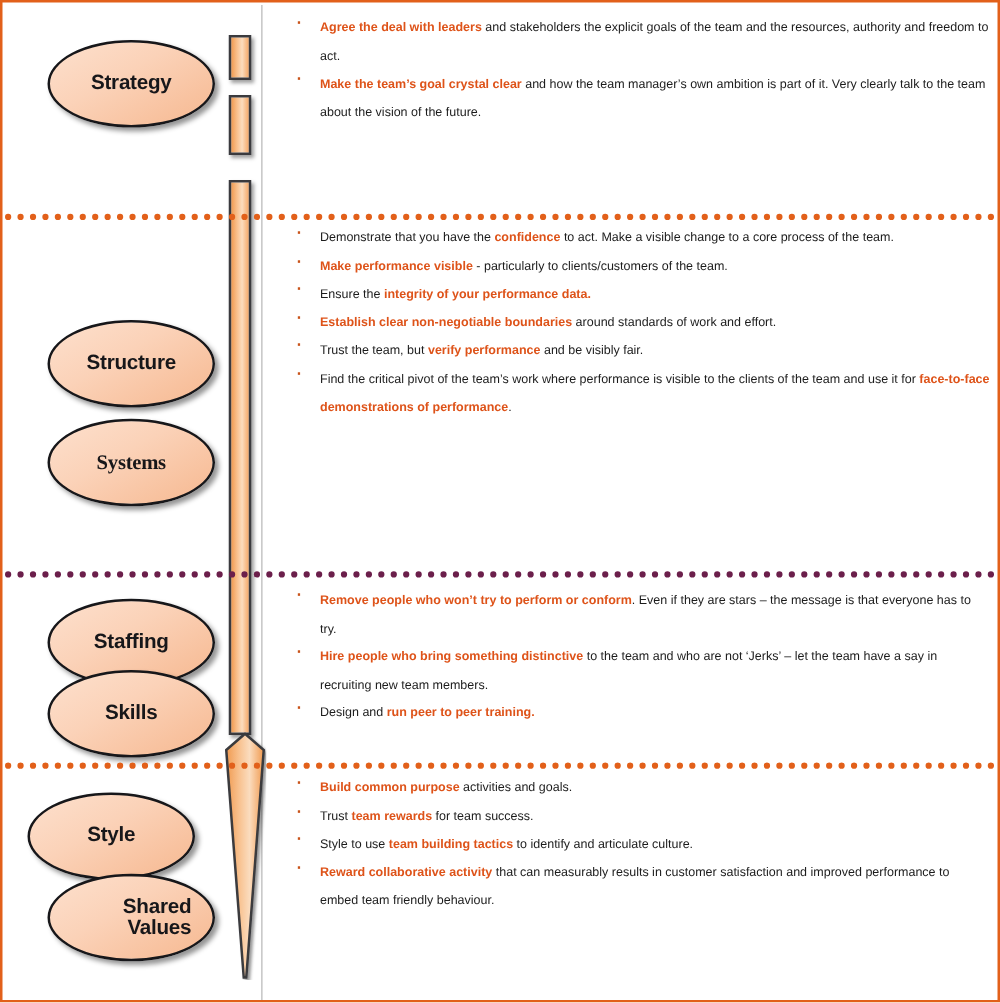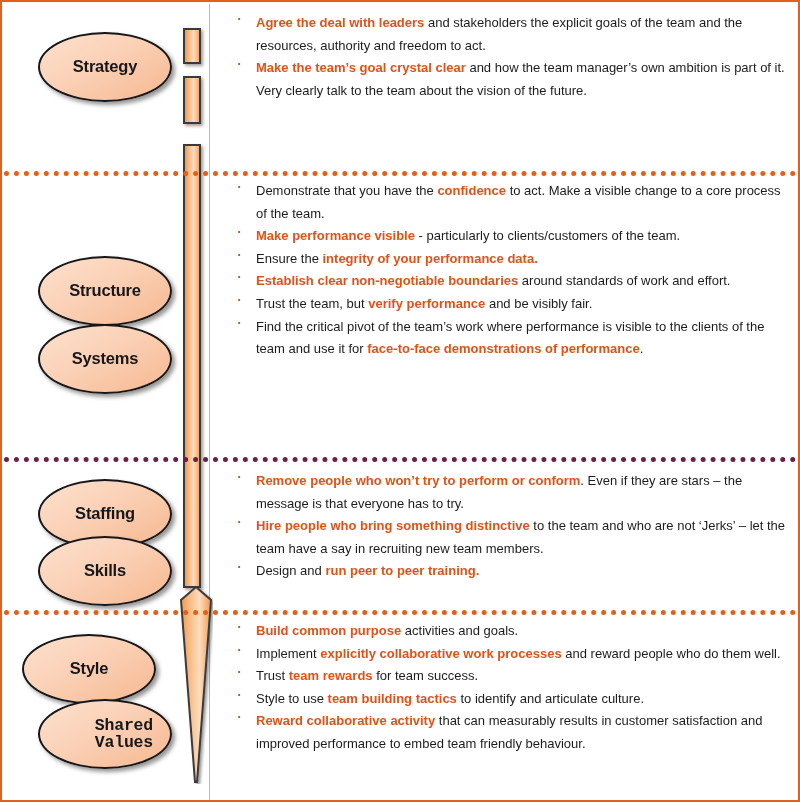--- a/index.html
+++ b/index.html
@@ -102,21 +102,21 @@
     right: 8px;
   }
   ul.bullets {
     list-style: none;
     margin: 0;
     padding: 0;
   }
   ul.bullets li {
     position: relative;
     padding-left: 22px;
-    font-size: 13px;
+    font-size: 10px;
     line-height: 22.6px;
     color: #1c1c1c;
     margin: 0 0 0 0;
   }
   ul.bullets li::before {
     content: "\00B7";
     position: absolute;
     left: 2px;
     top: -5px;
     font-size: 19px;
@@ -154,34 +154,34 @@
             <polygon filter="url(#ash)" fill="url(#agrad)" stroke="#3a3a3e" stroke-width="2" points="2,14 17,1 32,14 18,196 16,196"></polygon>
           </svg></div>
       </div>
 
     <div class="ellipse" style="left:36px; top:30px;">
       <span>Strategy</span>
     </div>
     <div class="ellipse" style="left:36px; top:254px;">
       <span>Structure</span>
     </div>
-    <div class="ellipse" style="left:36px; top:322px;">
+    <div class="ellipse" style="left:36px; top:333px;font-family:Liberation Serif, serif;">
       <span>Systems</span>
     </div>
     <div class="ellipse" style="left:36px; top:477px;">
       <span>Staffing</span>
     </div>
     <div class="ellipse" style="left:36px; top:534px;">
       <span>Skills</span>
     </div>
     <div class="ellipse" style="left:20px; top:632px;">
       <span>Style</span>
     </div>
     <div class="ellipse" style="left:36px; top:697px;">
-      <span style="max-width:96px;font-family:Liberation Mono, monospace;">Shared Values</span>
+      <span style="max-width:96px;">Shared Values</span>
     </div>
   </div>
 
   <div id="dividers-layer">
       <div class="divider" style="top: 169px; border-top-color: rgb(226, 96, 26);"></div>
       <div class="divider purple" style="top: 455px; border-top-color: rgb(107, 31, 75);"></div>
       <div class="divider" style="top: 608px; border-top-color: rgb(226, 96, 26);"></div>
     </div>
 
   <div id="right-col">
@@ -204,21 +204,20 @@
       <div class="block" style="top: 468px;">
         <ul class="bullets">
           <li><span class="hl"> Remove people who won’t try to perform or conform</span><span>. Even if they are stars – the message is that everyone has to try.</span></li>
           <li><span class="hl"> Hire people who bring something distinctive</span><span> to the team and who are not ‘Jerks’ – let the team have a say in recruiting new team members.</span></li>
           <li><span> Design and </span><span class="hl">run peer to peer training.</span></li>
         </ul>
       </div>
       <div class="block" style="top: 618px;">
         <ul class="bullets">
           <li><span class="hl"> Build common purpose</span><span> activities and goals.</span></li>
-          <li><span> Implement </span><span class="hl">explicitly collaborative work processes</span><span> and reward people who do them well.</span></li>
           <li><span> Trust </span><span class="hl">team rewards</span><span> for team success.</span></li>
           <li><span> Style to use </span><span class="hl">team building tactics</span><span> to identify and articulate culture.</span></li>
           <li><span class="hl">Reward collaborative activity</span><span> that can measurably results in customer satisfaction and improved performance to embed team friendly behaviour.</span></li>
         </ul>
       </div>
     </div>
 
 </div>
 
 </body></html>

